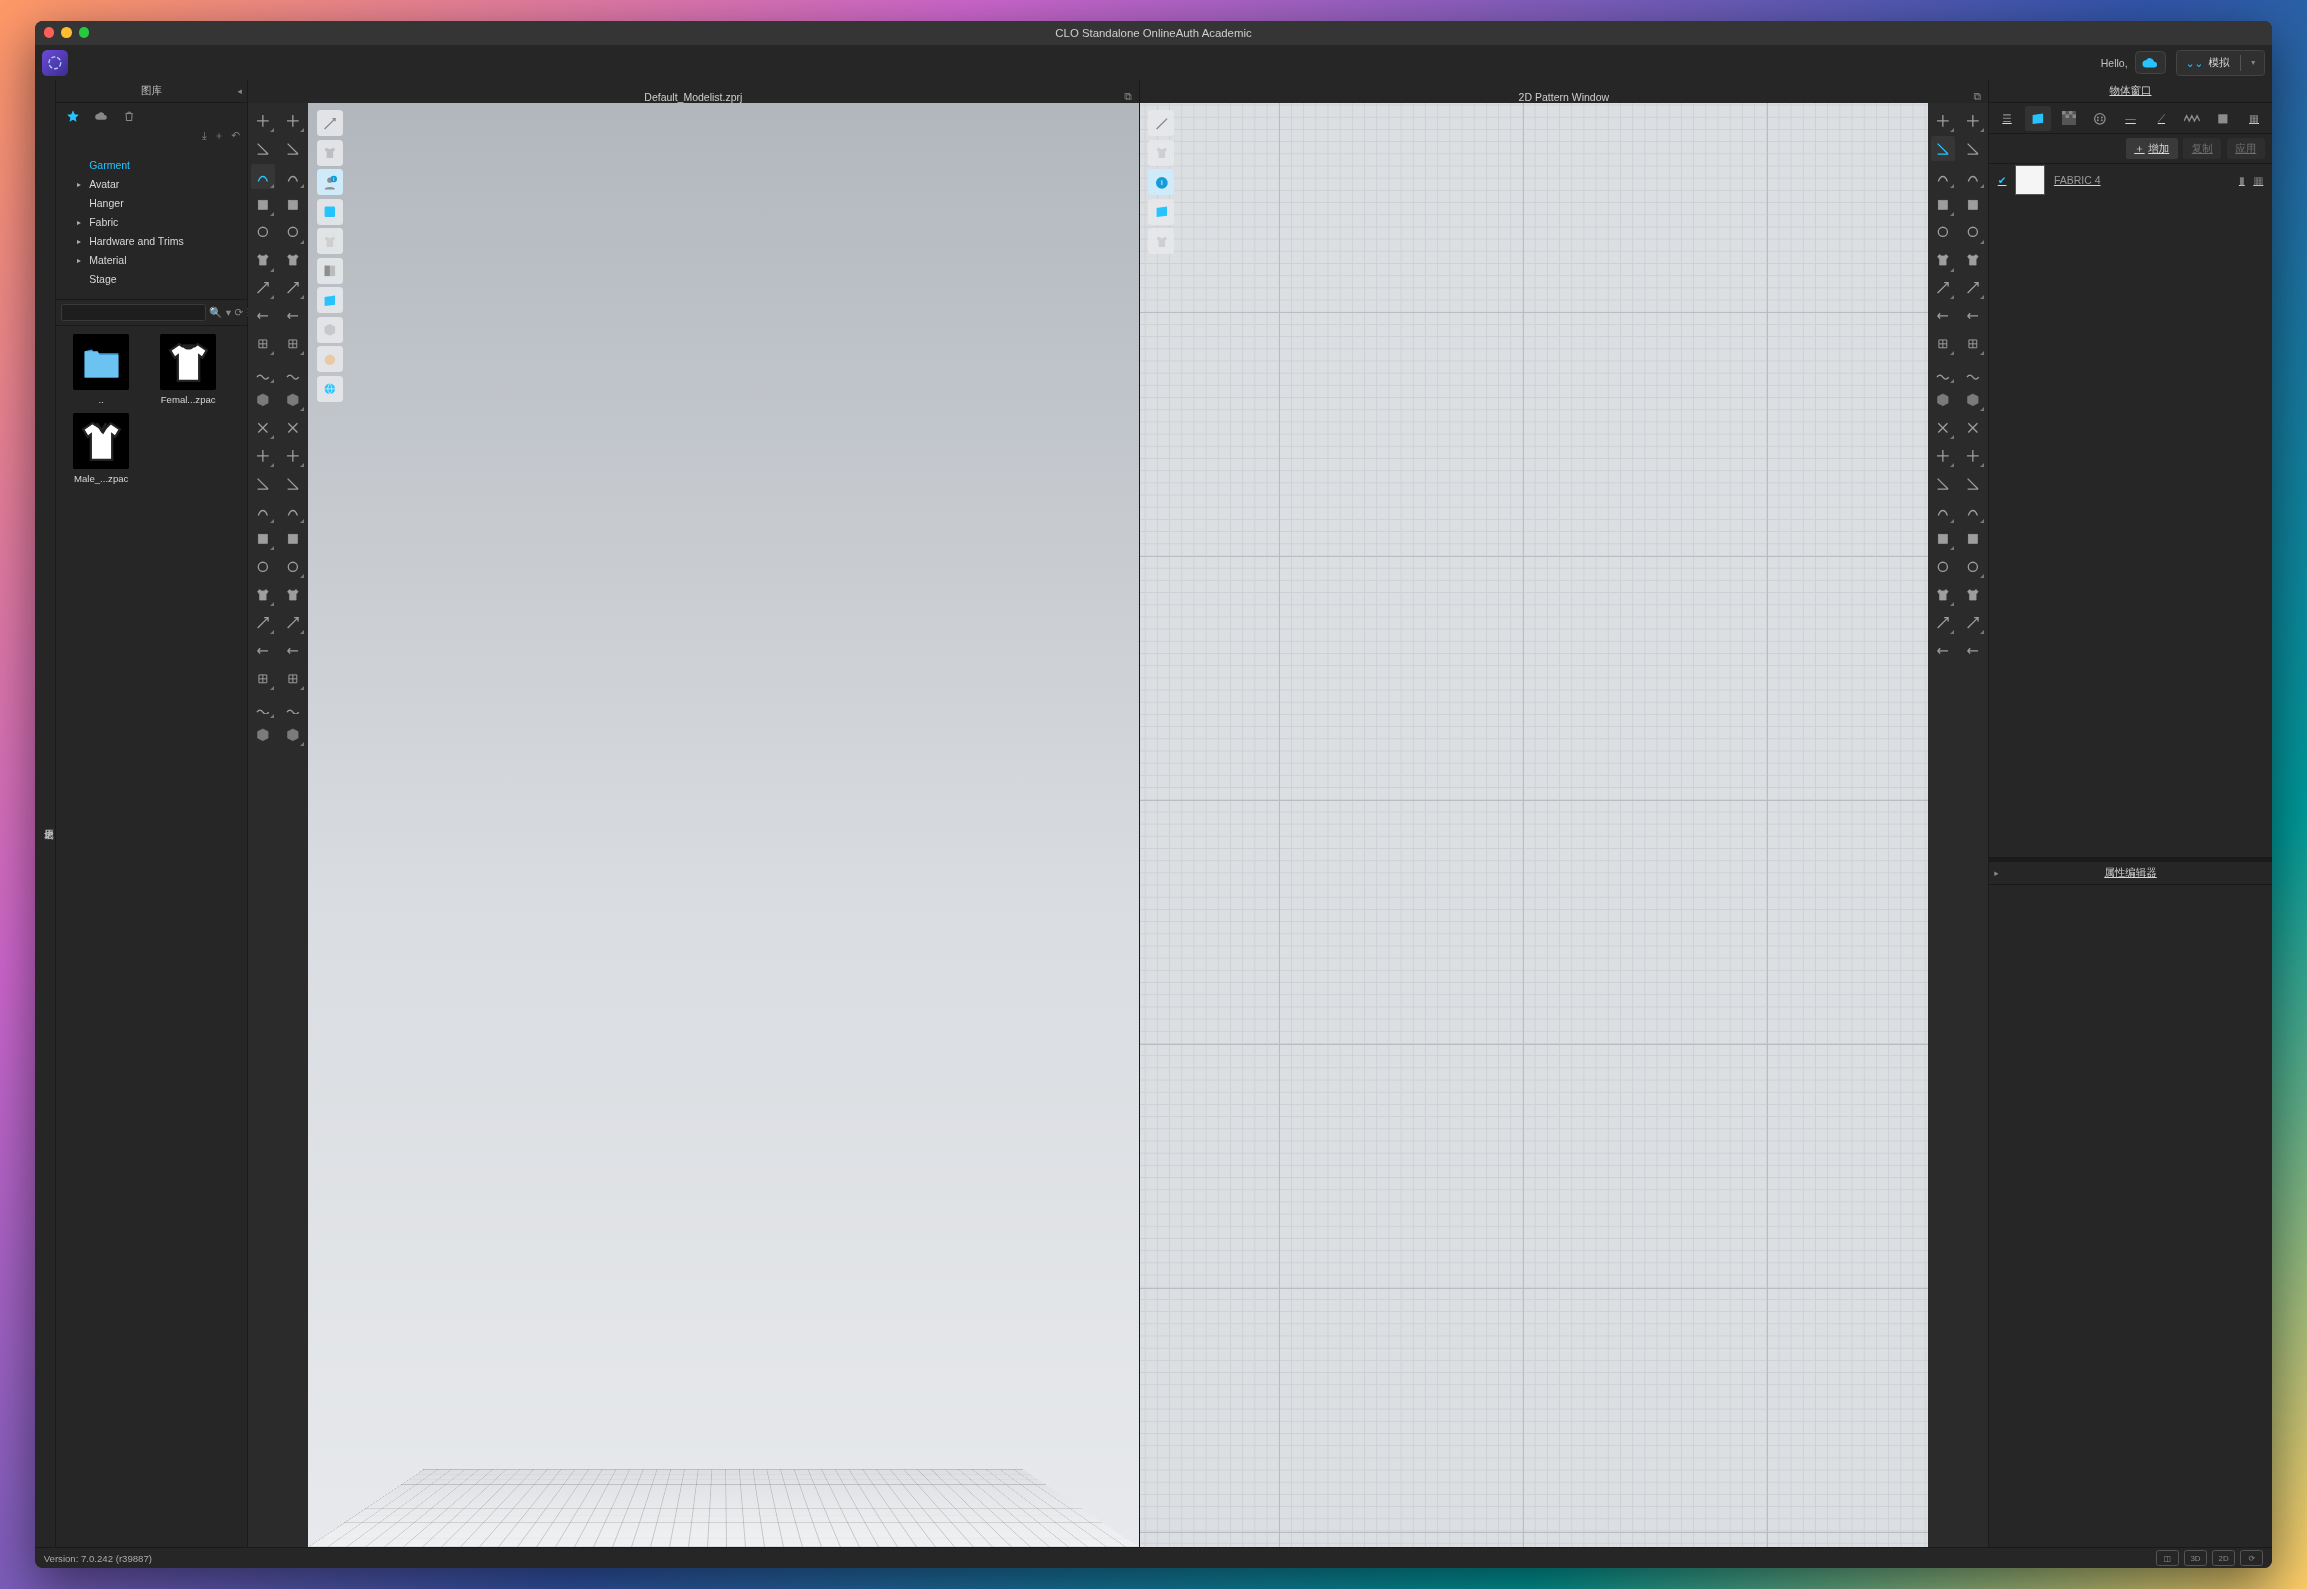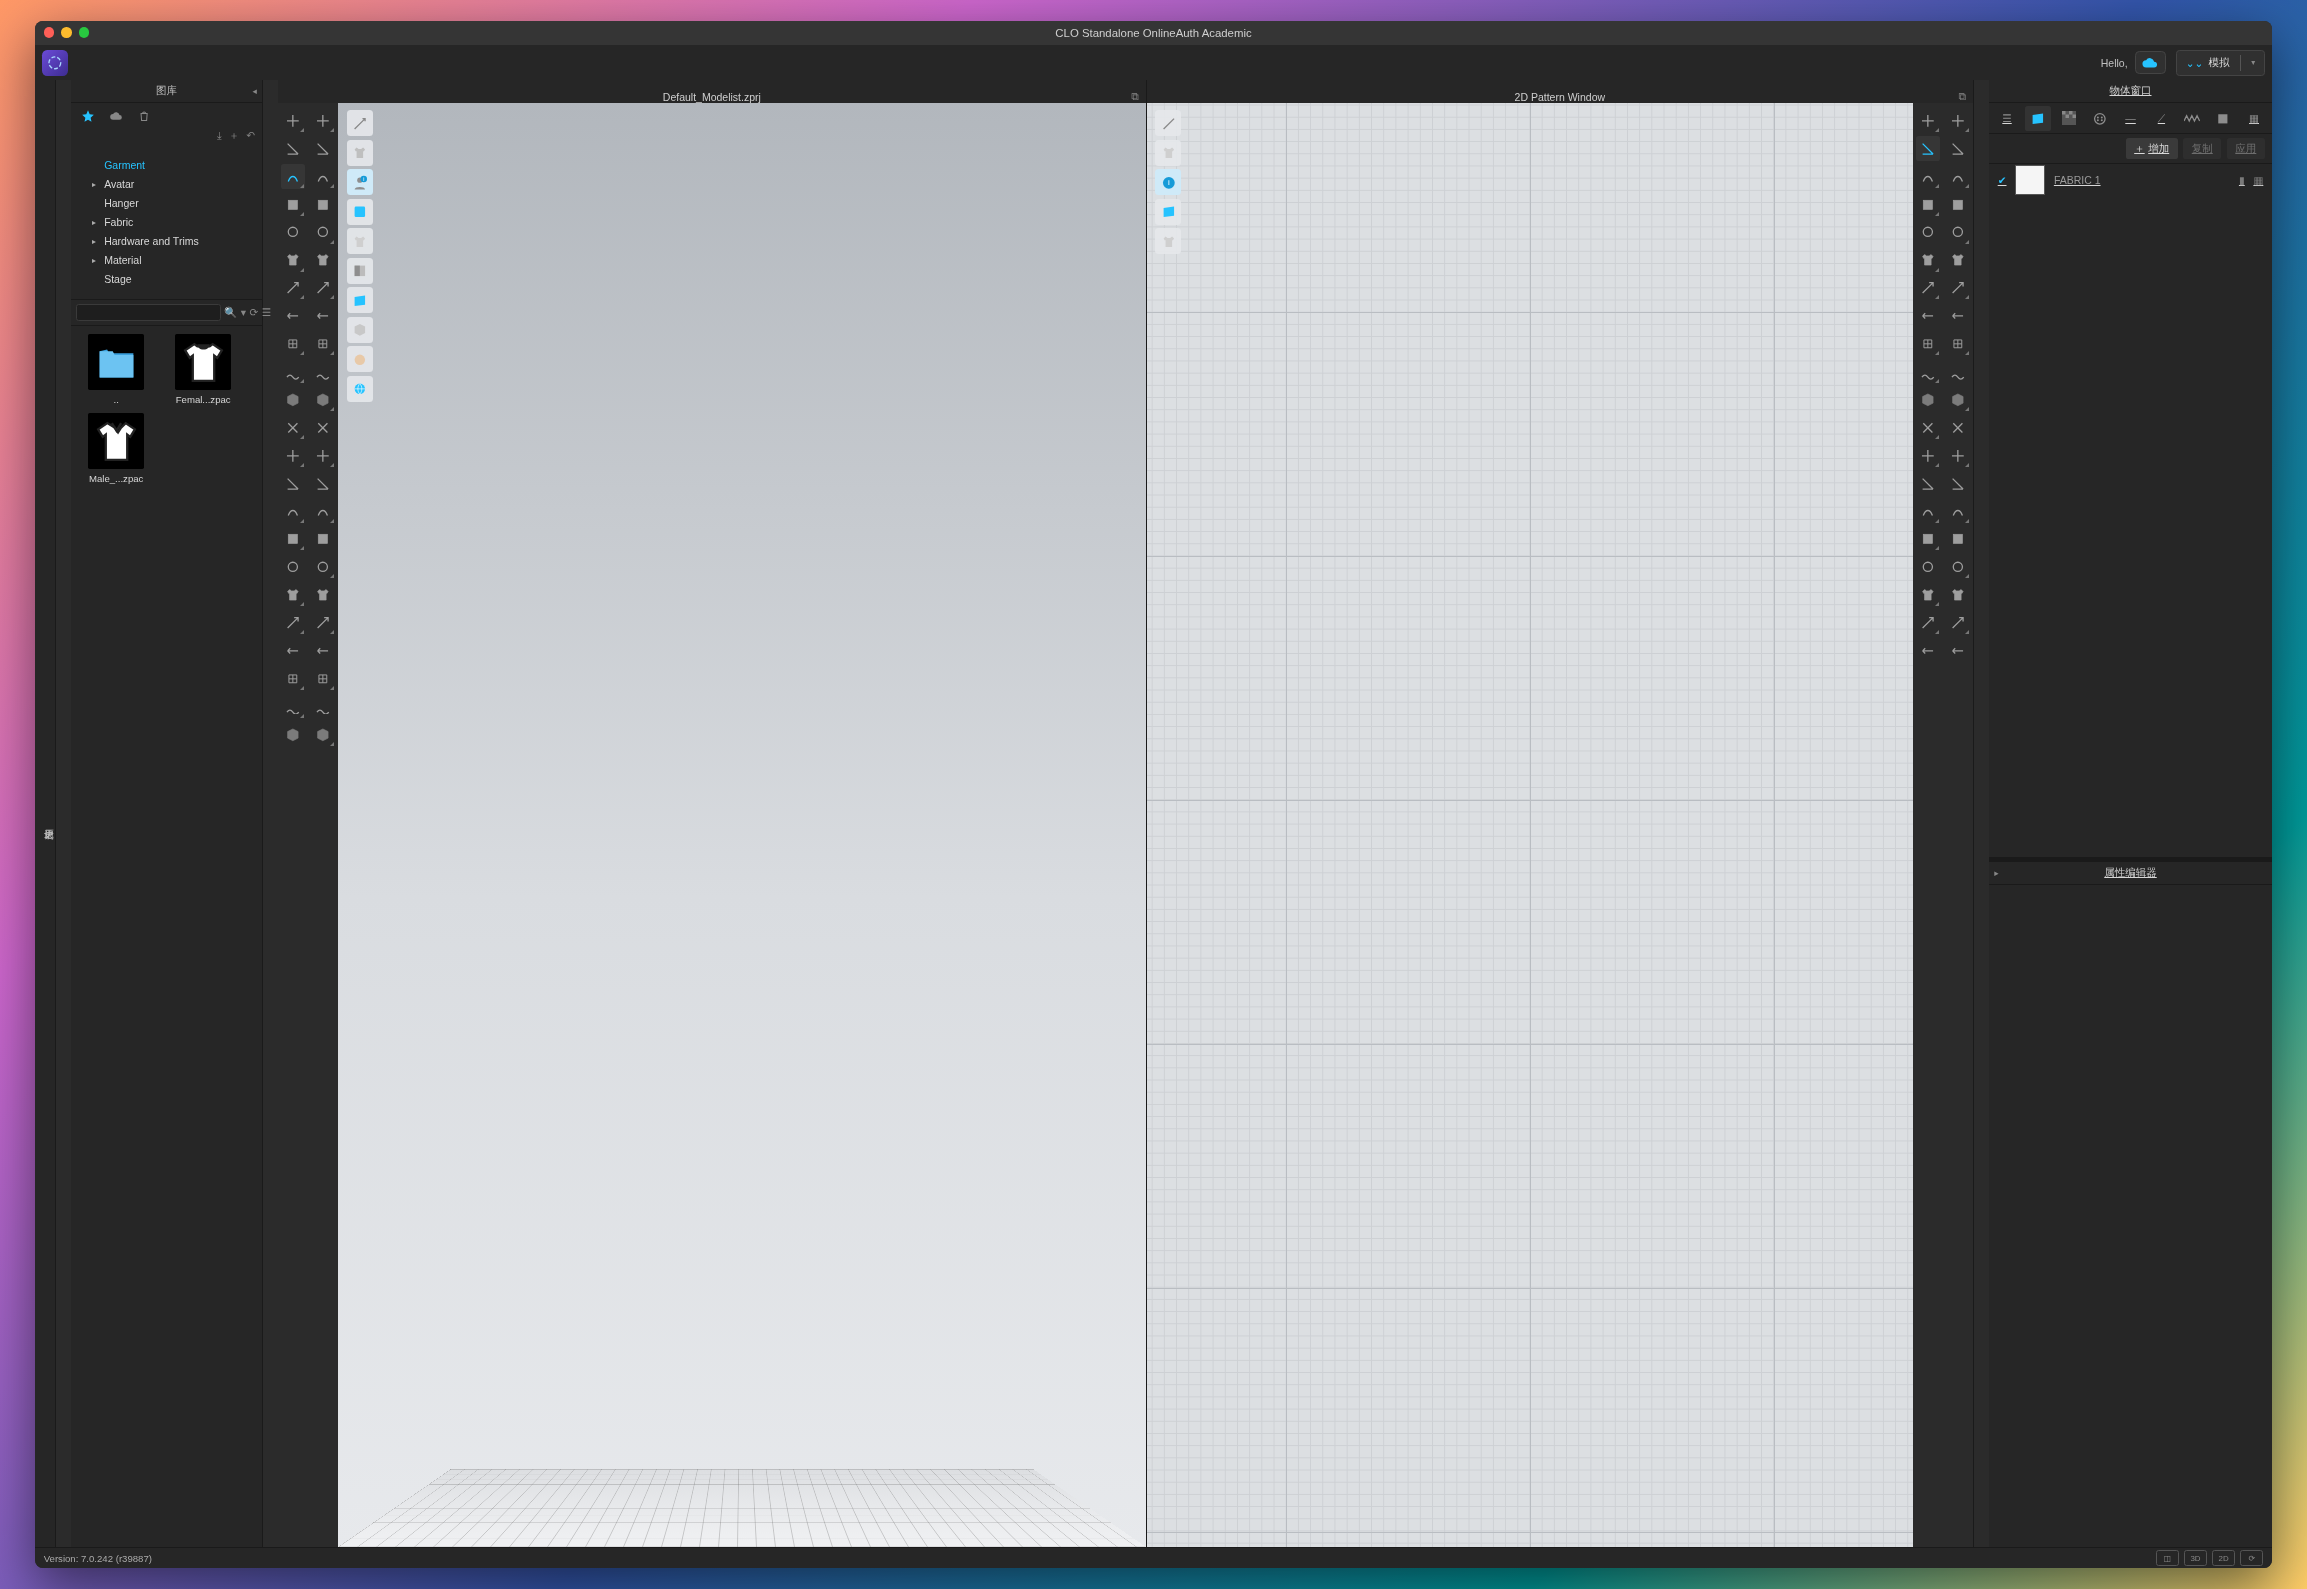--- a/index.html
+++ b/index.html
@@ -15,21 +15,21 @@
   .toolbar { height:35px; background:#262626; display:flex; align-items:center; padding:0 7px; flex:0 0 35px;}
   .logo { width:26px; height:26px; border-radius:5.2px; background:linear-gradient(135deg,#6b4bd8,#3d2c90); display:flex; align-items:center; justify-content:center;}
   .logo svg{width:15.7px;height:15.7px;}
   .toolbar-spacer{flex:1;}
   .hello { color:#c0c0c0; margin-right:7px;}
   .cloud-btn { width:31px; height:23px; border-radius:4.4px; background:#303030; display:flex; align-items:center; justify-content:center; margin-right:10.5px; border:0.9px solid #444;}
   .sim-dropdown { height:26px; background:#303030; border:0.9px solid #444; border-radius:3.5px; color:#d8d8d8; display:flex; align-items:center; padding:0 8.7px; gap:5.2px;}
   .sim-dropdown .chev{color:#26c3ff;font-size:10.5px;}
   .sim-dropdown .split{border-left:0.9px solid #555; height:15.7px; margin:0 5.2px;}
   
-  .main { flex:1; display:flex; min-height:0;gap:15px;}
+  .main { flex:1; display:flex; min-height:0;}
   
   .rail { width:21px; background:#262626; border-right:0.9px solid #1a1a1a; writing-mode:vertical-rl; text-orientation:upright; display:flex; flex-direction:column; align-items:center; padding-top:17.5px; gap:35px; font-size:9.6px; color:#bdbdbd;}
   .rail span{cursor:pointer;}
   
   .library { width:192px; background:#262626; border-right:0.9px solid #1a1a1a; display:flex; flex-direction:column;}
   .panel-header{ height:23px; display:flex; align-items:center; justify-content:center; font-size:10.5px; color:#bdbdbd; position:relative; border-bottom:0.9px solid #1a1a1a;}
   .panel-header .collapse{position:absolute; right:5.2px; color:#888; font-size:8.7px;}
   .lib-tabs{height:26px; display:flex; align-items:center; gap:3.5px; padding:0 5.2px;}
   .lib-tab{width:24.4px;height:21px;border-radius:2.6px;display:flex;align-items:center;justify-content:center;color:#888;}
   .lib-tab.active{color:#26c3ff;}
@@ -897,21 +897,21 @@
         <div class="rp-btn dis">
             <span>复制</span>
           </div>
         <div class="rp-btn dis">
             <span>应用</span>
           </div>
       </div>
       <div class="fabric-row">
         <span class="chk">✔</span>
         <div class="swatch"></div>
-        <span class="fabric-name">FABRIC 1</span>
+        <span class="fabric-name">FABRIC 4</span>
         <span class="spacer"></span>
         <span class="fabric-ico">▮</span>
         <span class="fabric-ico">▦</span>
       </div>
       <div class="rp-body"></div>
       <div class="rp-split"></div>
       <div class="prop-header">
         <span class="coll">▸</span>
         <span>属性编辑器</span>
       </div>

